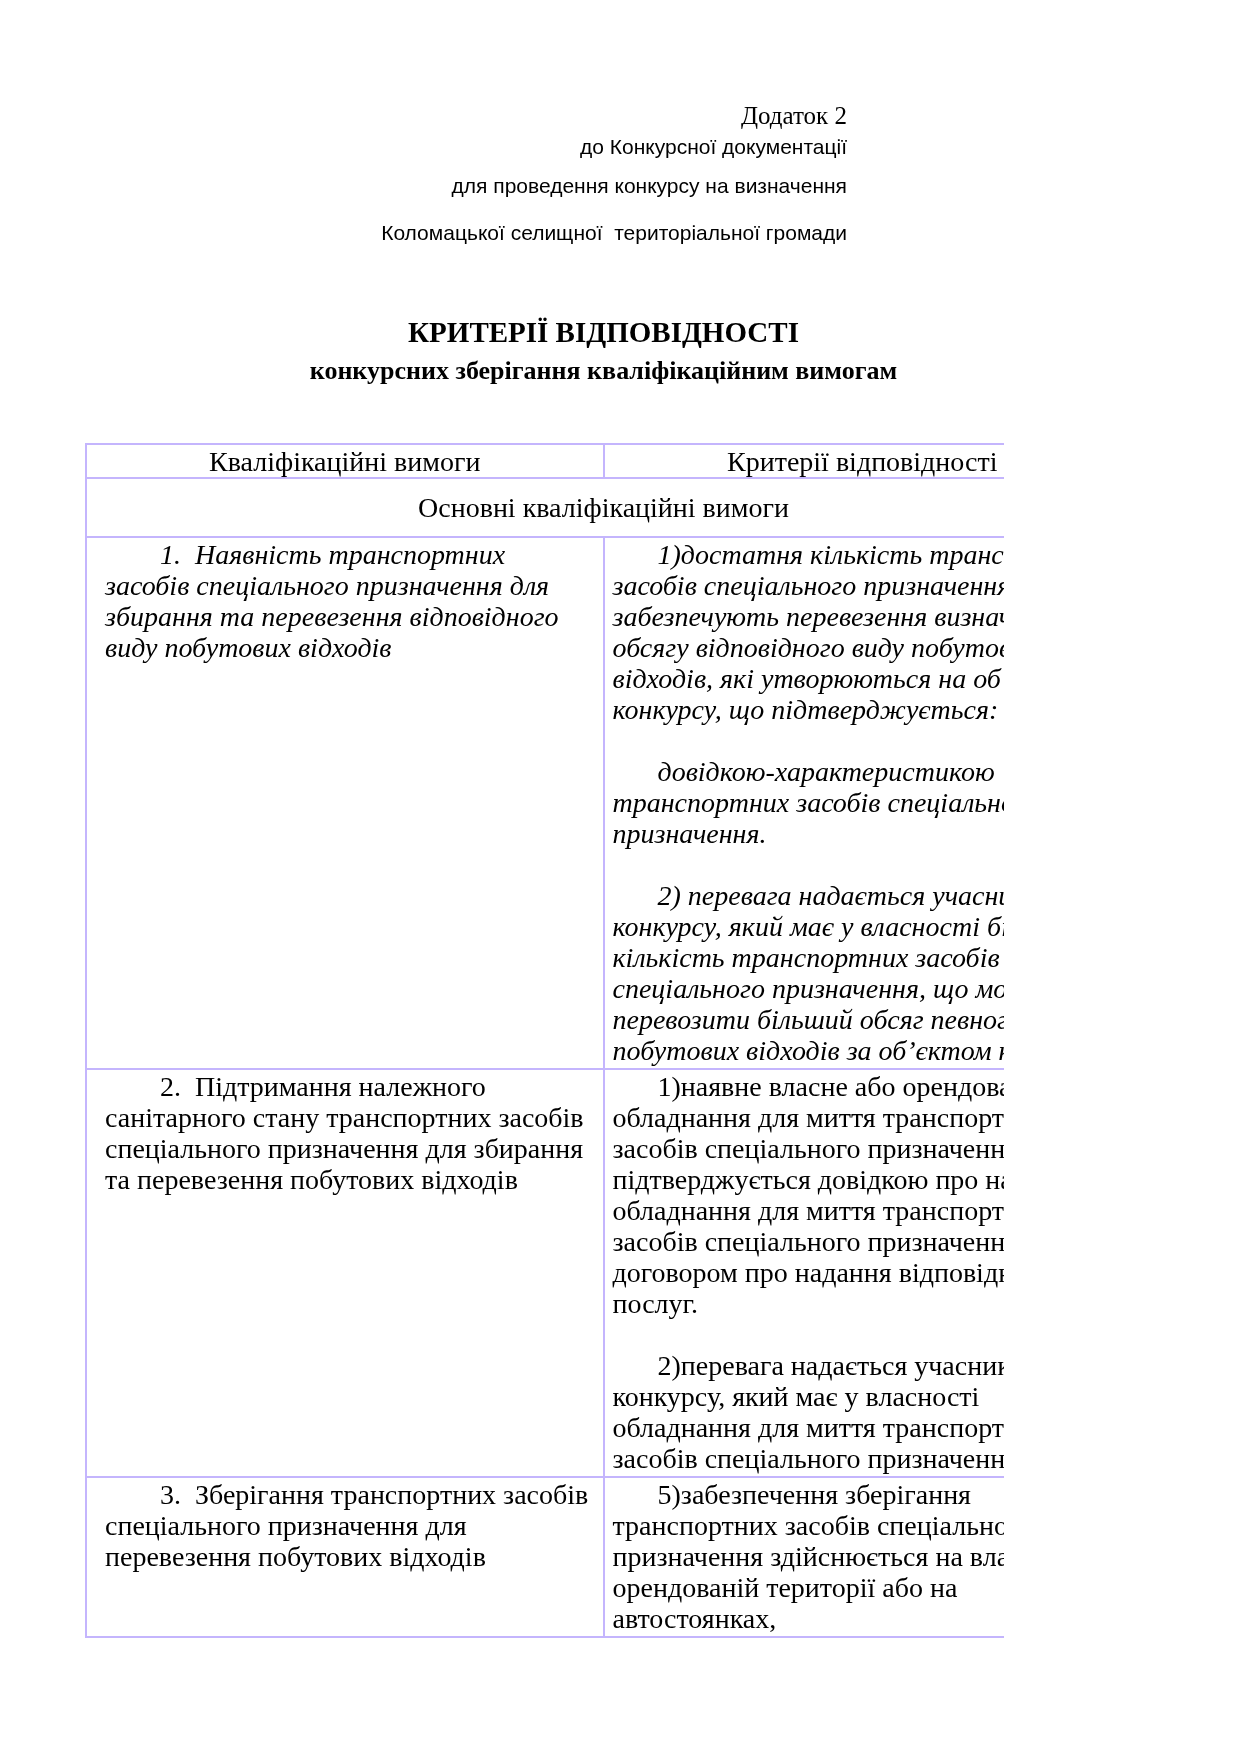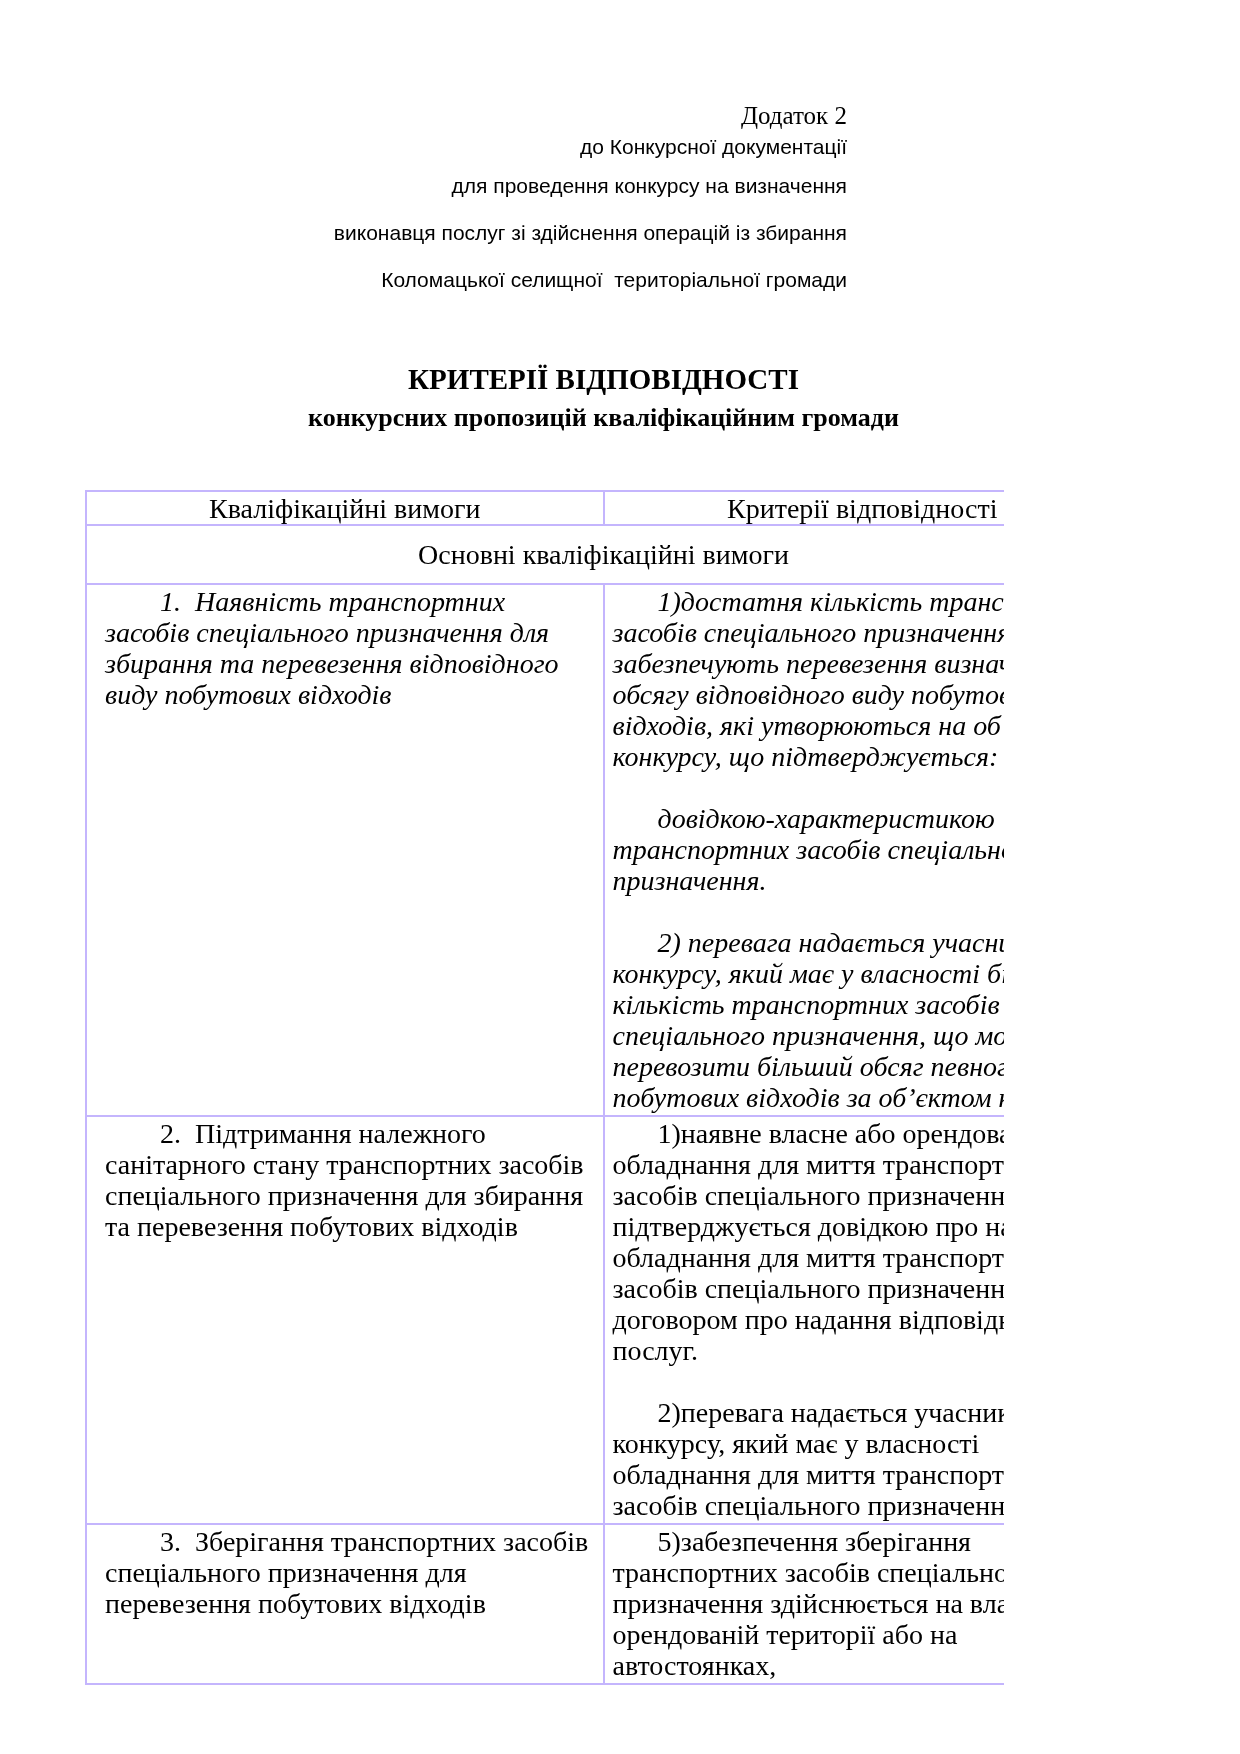--- a/index.html
+++ b/index.html
@@ -102,27 +102,26 @@
 </style>
 </head>
 <body>
 
 <div class="page">
 
   <div class="annex-block">
     <div class="annex-line-serif">Додаток 2</div>
     <div class="annex-line-sans tight">до Конкурсної документації</div>
     <div class="annex-line-sans">для проведення конкурсу на визначення</div>
-    <div class="annex-line-sans">виконавця послуг зі здійснення операцій із збирання</div>
     <div class="annex-line-sans">Коломацької селищної&nbsp; територіальної громади</div>
   </div>
 
   <div class="title-wrap">
     <p class="doc-title">КРИТЕРІЇ ВІДПОВІДНОСТІ</p>
-    <p class="doc-subtitle">конкурсних пропозицій кваліфікаційним громади</p>
+    <p class="doc-subtitle">конкурсних зберігання кваліфікаційним вимогам</p>
   </div>
 
   <table class="criteria-table">
     <tbody>
         <tr>
       <th>Кваліфікаційні вимоги</th>
       <th>Критерії відповідності</th>
     </tr>
     <tr>
       <td class="section-cell" colspan="2">Основні кваліфікаційні вимоги</td>

